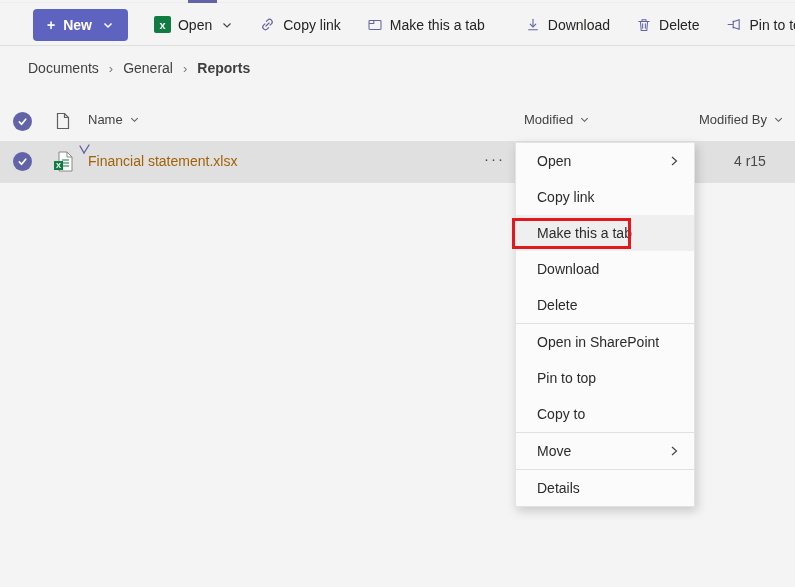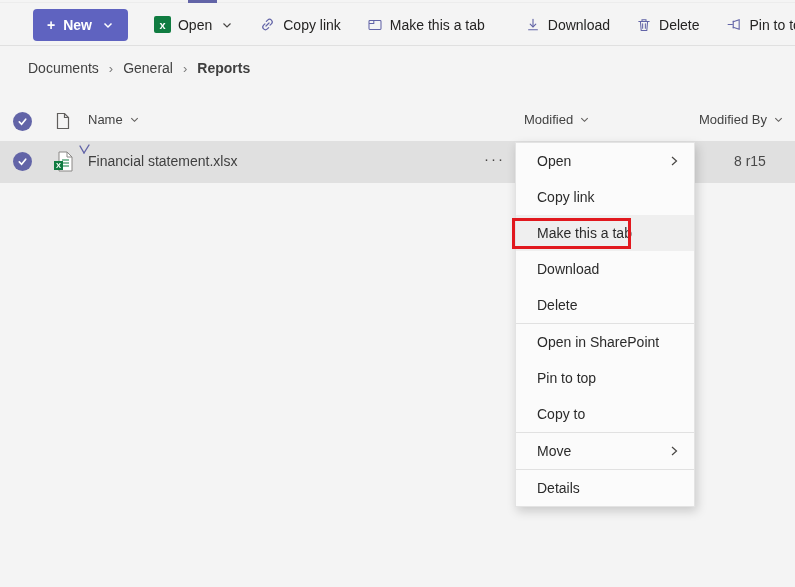--- a/index.html
+++ b/index.html
@@ -30,21 +30,21 @@
   .col-label { display:flex; align-items:center; gap:6px; font-size:13px; color:#424242; cursor:pointer; }
   .hdr-name { position:absolute; left:88px; top:8px; }
   .hdr-modified { position:absolute; left:524px; top:8px; }
   .hdr-modifiedby { position:absolute; left:686px; top:8px;margin-left:13px; }
   .hdr-docicon { position:absolute; left:54px; top:7px; }
 
   .check-circle { position:absolute; left:13px; width:19px; height:19px; border-radius:50%; background:#6264a7; display:flex; align-items:center; justify-content:center; cursor:pointer; }
 
   
   .file-row { position:absolute; top:141px; left:0; width:795px; height:42px; background:#e0e0e0; }
-  .file-name { position:absolute; left:88px; top:12px; font-size:14px; color:#404040; }
+  .file-name { position:absolute; left:88px; top:12px; font-size:14px; color:#a16207; }
   .sparkle { position:absolute; left:77px; top:3px; }
   .row-excel-icon { position:absolute; left:52px; top:9px; }
   .row-more { position:absolute; left:484px; top:9px; font-size:15px; letter-spacing:2px; color:#484644; cursor:pointer; }
   .row-modifiedby { position:absolute; left:734px; top:12px; font-size:14px; color:#494949; }
 
   
   .context-menu { position:absolute; left:515px; top:142px; width:180px; background:#fbfbfb; border:1px solid #e3e3e3; box-shadow:2px 4px 10px rgba(0,0,0,0.18); z-index:5; }
   .menu-item { height:36px; display:flex; align-items:center; justify-content:space-between; padding:0 14px 0 21px; font-size:14px; color:#2b2b2b; cursor:pointer; }
   .menu-item.hl { background:#efefef; }
   .menu-divider { height:1px; background:#e1e1e1; }
@@ -191,21 +191,21 @@
       <text x="6.5" y="18.2" text-anchor="middle" font-size="7.5" font-weight="bold" fill="#fff" font-family="Liberation Sans, sans-serif">X</text>
     </svg>
     <svg class="sparkle" width="14" height="12" viewBox="0 0 14 12">
         <g fill="none" stroke="#6264a7" stroke-width="1.4" stroke-linecap="round">
           <path d="M3 2 L7 9"></path>
           <path d="M7 9 L12 1"></path>
         </g>
       </svg>
     <span class="file-name">Financial statement.xlsx</span>
     <span class="row-more">···</span>
-    <span class="row-modifiedby">8 r15</span>
+    <span class="row-modifiedby">4 r15</span>
   </div>
 
   <div class="context-menu">
     <div class="menu-item">
       <span>Open</span>
       <svg width="12" height="12" viewBox="0 0 12 12">
           <path d="M4 2 L8.5 6 L4 10" fill="none" stroke="#484644" stroke-width="1.2"></path>
         </svg>
     </div>
     <div class="menu-item">

